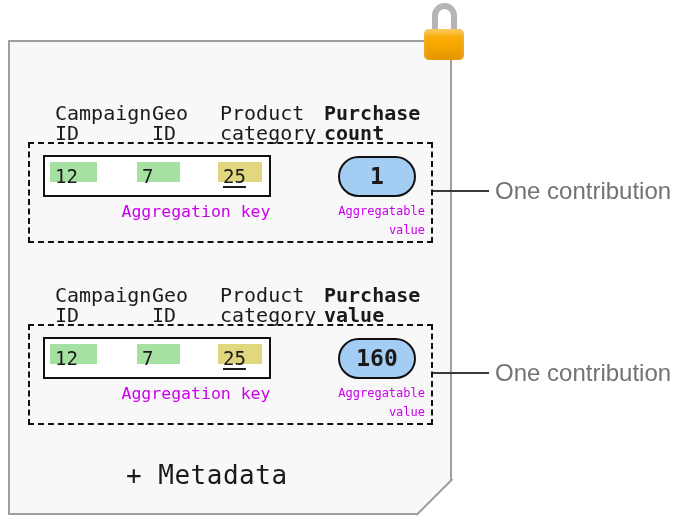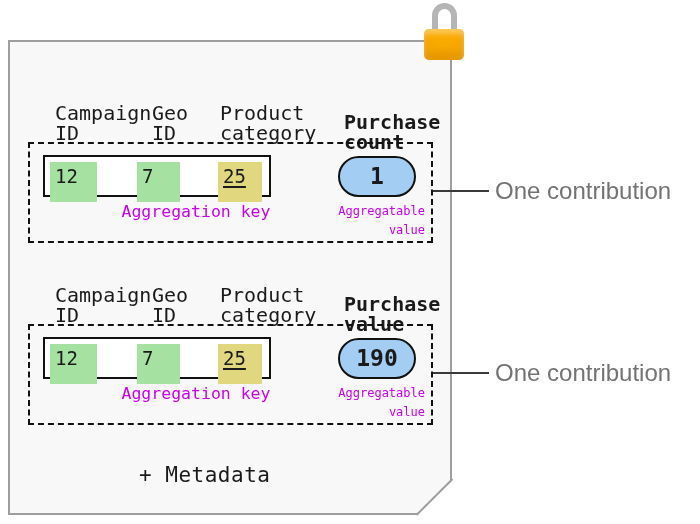--- a/index.html
+++ b/index.html
@@ -53,37 +53,37 @@
   .hdr {
     position: absolute; top: 0;
     font-size: 20px; line-height: 20px;
     white-space: pre-line;
   }
   .hdr.u { text-underline-offset: 3px; text-decoration-thickness: 1.5px; }
   .hdr.b { font-weight: bold; }
   .h-campaign { left: 55px; }
   .h-geo      { left: 152px; }
   .h-product  { left: 220px; }
-  .h-measure  { left: 344px; margin-top: 9px; }
+  .h-measure  { left: 324px; }
 
   .dashed-box {
     position: absolute;
     left: 28px; top: 39px;
     width: 405px; height: 101px;
     border: 2px dashed #111111;
   }
   .key-box {
     position: absolute;
     left: 43px; top: 52px;
     width: 228px; height: 42px;
     border: 2px solid #111111;
     background: #ffffff;
   }
   .key-cell {
-    position: absolute; top: 5px; height: 40px;
+    position: absolute; top: 5px; height: 20px;
     font-size: 19px; line-height: 28px;
     padding-left: 5px;
   }
   .kc-1 { left: 5px;   width: 47px; }
   .kc-2 { left: 92px;  width: 43px; }
   .kc-3 { left: 173px; width: 44px; text-decoration: underline; text-underline-offset: 3px; text-decoration-thickness: 2px; }
 
   .agg-key-label {
     position: absolute; left: 121px; top: 99px;
     width: 150px; text-align: center;
@@ -109,22 +109,22 @@
     background: #3a3a3a;
   }
   .callout {
     position: absolute; left: 495px; top: 74px;
     font-family: "Liberation Sans", sans-serif;
     font-size: 24px; line-height: 28px;
     color: #737373;
   }
 
   .metadata-label {
-    position: absolute; left: 139px; top: 461px;
-    font-size: 21px; line-height: 28px;
+    position: absolute; left: 126px; top: 461px;
+    font-size: 26px; line-height: 28px;
     letter-spacing: 0.5px;
   }
 </style>
 </head>
 <body>
 
 <div class="stage">
 
   <div class="card" style="background-color: rgb(248, 248, 248);"></div>
   <div class="card-fold"></div>
@@ -176,21 +176,21 @@
     <div class="dashed-box"></div>
 
     <div class="key-box">
       <div class="key-cell kc-1" style="background-color: rgb(165, 225, 160);">12</div>
       <div class="key-cell kc-2" style="background-color: rgb(165, 225, 160);">7</div>
       <div class="key-cell kc-3" style="background-color: rgb(224, 215, 126);">25</div>
     </div>
 
     <div class="agg-key-label" style="color: rgb(204, 0, 238);">Aggregation key</div>
 
-    <div class="value-pill" style="background-color: rgb(163, 205, 243);">190</div>
+    <div class="value-pill" style="background-color: rgb(163, 205, 243);">160</div>
 
     <div class="agg-val-label" style="color: rgb(204, 0, 238);">Aggregatable
 value</div>
 
     <div class="connector"></div>
     <div class="callout">One contribution</div>
   </section>
 
   <div class="metadata-label">+ Metadata</div>
 

